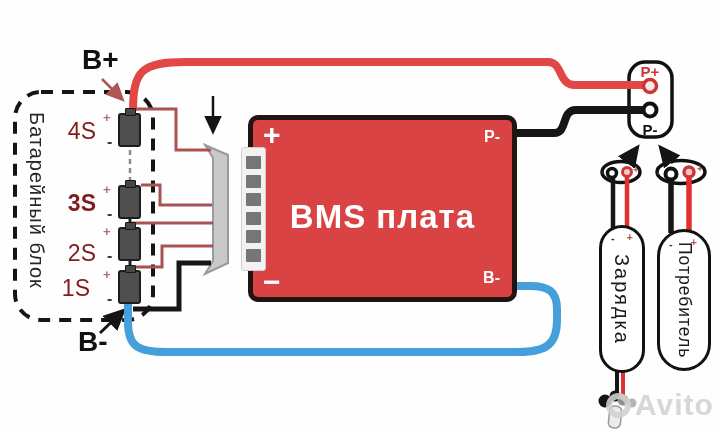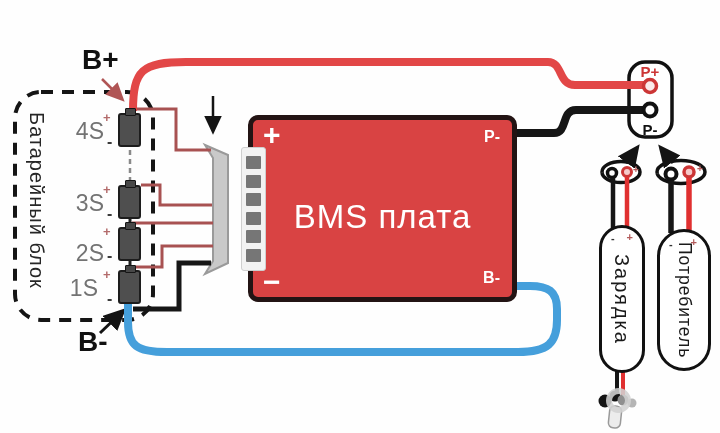--- a/index.html
+++ b/index.html
@@ -1,29 +1,29 @@
 <!DOCTYPE html>
 <html style="--board-red: #d94343; --wire-red: #e24747; --wire-blue: #459fdb; --wire-black: #161616; --balance-red: #a85252; --cell-gray: #4f4f4f; --connector-gray: #c9c9c9; --accent-red: #cc3636;"><head>
 <meta charset="utf-8">
 <style>
   html,body{margin:0;padding:0;background:#ffffff;}
   body{font-family:"Liberation Sans","DejaVu Sans",sans-serif;}
   #stage{position:relative;width:720px;height:433px;background:#fefefe;overflow:hidden;}
   #wires{position:absolute;left:0;top:0;z-index:1;}
   .abs{position:absolute;z-index:2;}
   .big-terminal{font-size:28px;font-weight:bold;color:#111;}
-  .cell-label{font-size:23px;color:#737373;width:34px;text-align:right;margin-left:8px;}
+  .cell-label{font-size:23px;color:#7f1d1d;width:34px;text-align:right;}
   .cell-body{width:23px;height:34px;background:var(--cell-gray,#4f4f4f);border:2px solid #1d1d1d;border-radius:3px;box-sizing:border-box;}
   .cell-nub{position:absolute;left:5px;top:-7px;width:9px;height:6px;background:#474747;border:1px solid #161616;border-radius:1px;}
   .sign-plus{font-size:13px;color:#b36b6b;font-weight:bold;}
   .sign-minus{font-size:16px;color:#3a3a3a;font-weight:bold;}
   .vtext{writing-mode:vertical-rl;text-orientation:mixed;line-height:1;}
   #battery-label{left:27px;top:112px;height:206px;font-size:20px;color:#262626;letter-spacing:1px;}
   #bms-board{left:248px;top:115px;width:269px;height:187px;background:var(--board-red,#d94343);border:5px solid #231414;border-radius:10px;box-sizing:border-box;}
-  #bms-title{position:absolute;left:0;top:0;right:0;bottom:0;display:flex;align-items:center;justify-content:center;color:#fff;font-size:33px;font-weight:normal;letter-spacing:1px;margin-top:16px;}
+  #bms-title{position:absolute;left:0;top:0;right:0;bottom:0;display:flex;align-items:center;justify-content:center;color:#fff;font-size:33px;font-weight:bold;letter-spacing:1px;margin-top:16px;}
   .bms-corner{position:absolute;color:#fff;font-weight:bold;}
   #bms-plus{left:10px;top:-2px;font-size:30px;}
   #bms-minus{left:10px;bottom:-2px;font-size:30px;}
   #bms-pminus{right:12px;top:8px;font-size:16px;}
   #bms-bminus{right:12px;bottom:10px;font-size:16px;}
   #bms-strip{left:241px;top:147px;width:25px;height:124px;background:#f2f2f2;border:1px solid #cfcfcf;border-radius:3px;box-sizing:border-box;display:flex;flex-direction:column;justify-content:space-evenly;padding:3px 4px;z-index:3;}
   .pin{height:13px;background:#767676;border-radius:1px;}
   #out-pplus{left:636px;top:63px;width:28px;text-align:center;font-size:15px;font-weight:bold;color:var(--accent-red,#cc3636);}
   #out-pminus{left:636px;top:121px;width:28px;text-align:center;font-size:15px;font-weight:bold;color:#111;}
   .oval-mark{font-size:10px;font-weight:bold;line-height:1;}
@@ -113,21 +113,21 @@
   <div class="abs big-terminal" id="b-plus-label">B+</div>
   <div class="abs big-terminal" id="b-minus-label">B-</div>
 
   <div class="abs cell-label" style="left:62px;top:118px;">4S</div>
   <div class="abs sign-plus" style="left:103px;top:110px;">+</div>
   <div class="abs sign-minus" style="left:107px;top:133px;">-</div>
   <div class="abs cell-body" style="left:118px;top:113px;">
       <div class="cell-nub"></div>
     </div>
 
-  <div class="abs cell-label" style="left:62px;top:190px;">3S</div>
+  <div class="abs cell-label" style="left:62px;top:190px;font-weight:bold;">3S</div>
   <div class="abs sign-plus" style="left:103px;top:182px;">+</div>
   <div class="abs sign-minus" style="left:107px;top:205px;">-</div>
   <div class="abs cell-body" style="left:118px;top:185px;">
       <div class="cell-nub"></div>
     </div>
 
   <div class="abs cell-label" style="left:62px;top:240px;">2S</div>
   <div class="abs sign-plus" style="left:103px;top:224px;">+</div>
   <div class="abs sign-minus" style="left:107px;top:247px;">-</div>
   <div class="abs cell-body" style="left:118px;top:227px;">
@@ -171,15 +171,16 @@
     <span class="vtext">Зарядка</span>
   </div>
   <div class="abs pill" id="pill-load">
     <span class="pill-mark mark-minus" style="left:9px;top:7px;">-</span>
     <span class="pill-mark mark-plus" style="right:11px;top:5px;">+</span>
     <span class="vtext">Потребитель</span>
   </div>
 
   <div class="abs" id="watermark">
     <span class="ring"></span>
+    <span class="wm-text">Avito</span>
   </div>
 
 </div>
 
 </body></html>

